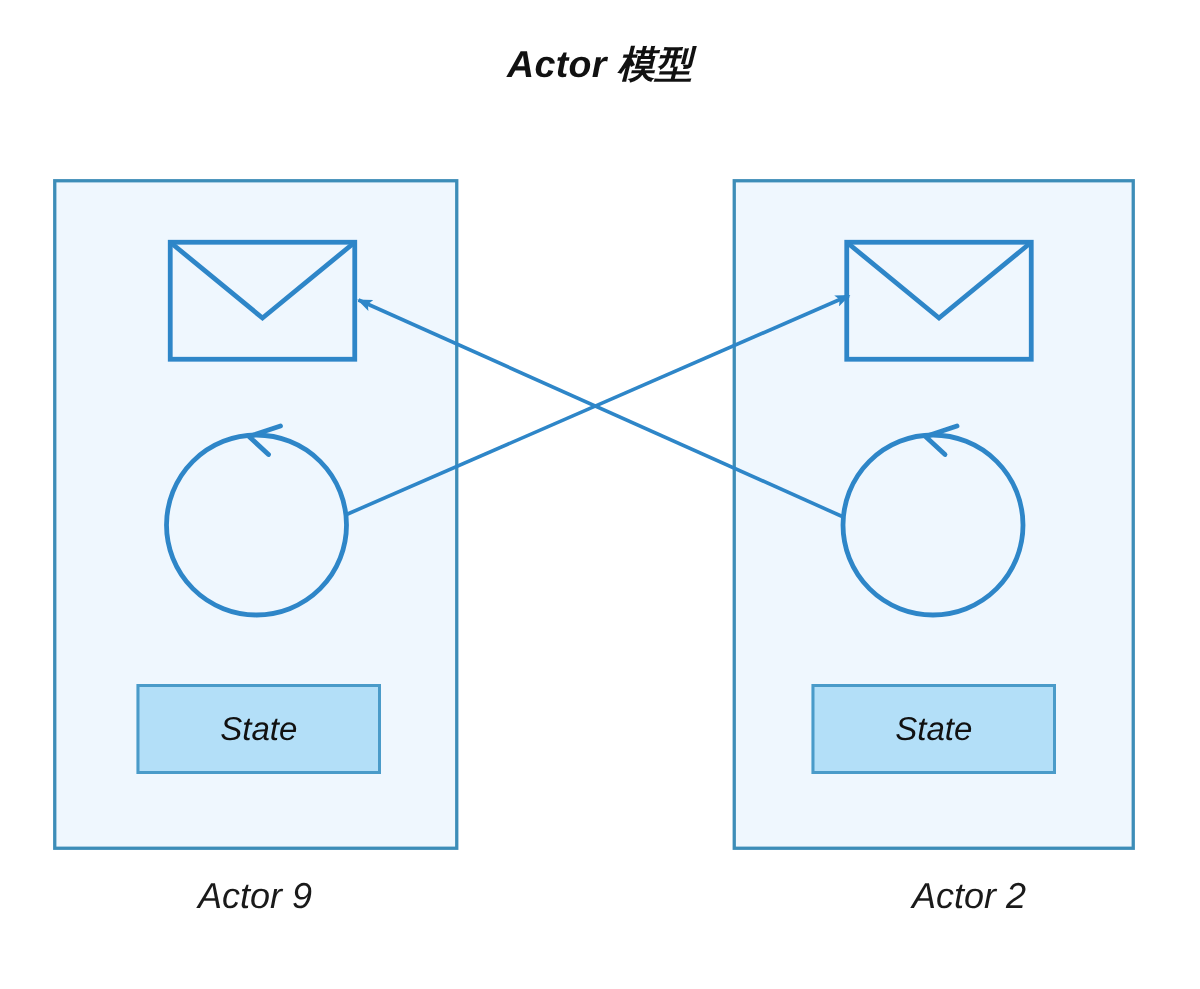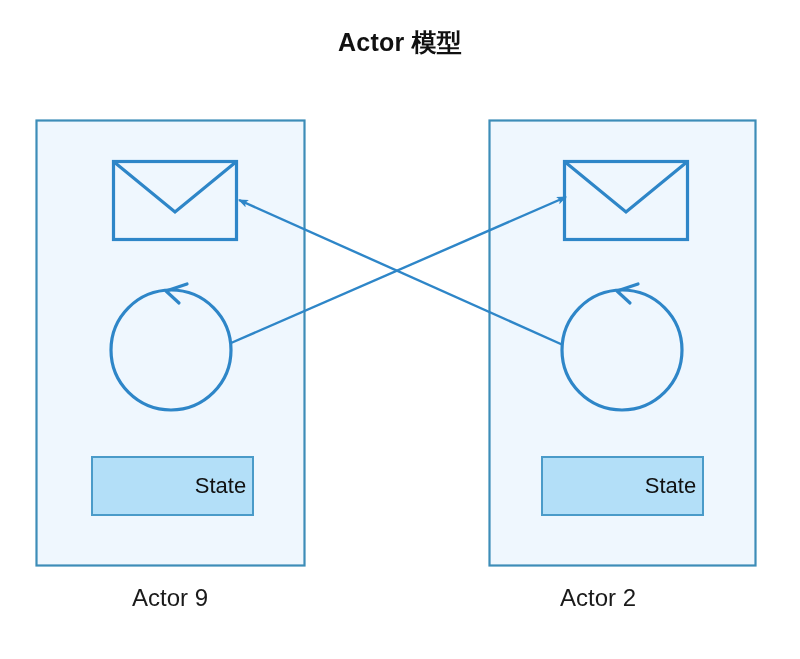--- a/index.html
+++ b/index.html
@@ -13,20 +13,21 @@
     position: relative;
     overflow: hidden;
     font-family: "Liberation Sans", "DejaVu Sans", sans-serif;
   }
   #diagram-root {
     position: absolute;
     left: 0;
     top: 0;
     width: 800px;
     height: 659px;
+    font-style: italic;
   }
   .diagram-title {
     position: absolute;
     left: 0;
     top: 26px;
     width: 800px;
     text-align: center;
     font-size: 25px;
     font-weight: bold;
     color: #111111;
@@ -34,31 +35,30 @@
   }
   .actor-caption {
     position: absolute;
     top: 584px;
     width: 280px;
     text-align: center;
     font-size: 24px;
     color: #1a1a1a;
   }
   #caption-actor-1 { left: 30px; }
-  #caption-actor-2 { left: 458px; }
+  #caption-actor-2 { left: 506px; }
   .state-label {
     position: absolute;
     width: 100%;
     top: 50%;
     transform: translateY(-50%);
     text-align: center;
     font-size: 22px;
     color: #111111;
     line-height: 1;
-    margin-left: 48px;
   }
   .state-box {
     position: absolute;
     box-sizing: border-box;
   }
   #state-box-1 { left: 91px; top: 456px; width: 163px; height: 60px; }
   #state-box-2 { left: 541px; top: 456px; width: 163px; height: 60px; }
   svg { position: absolute; left: 0; top: 0; }
 </style>
 </head>

